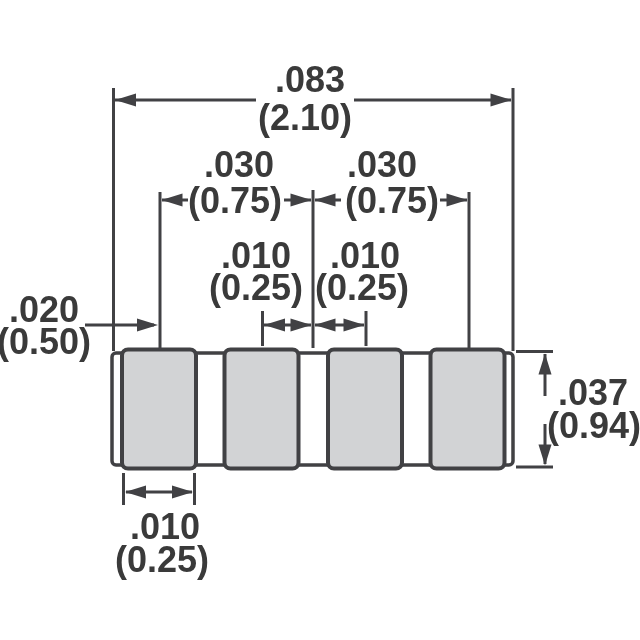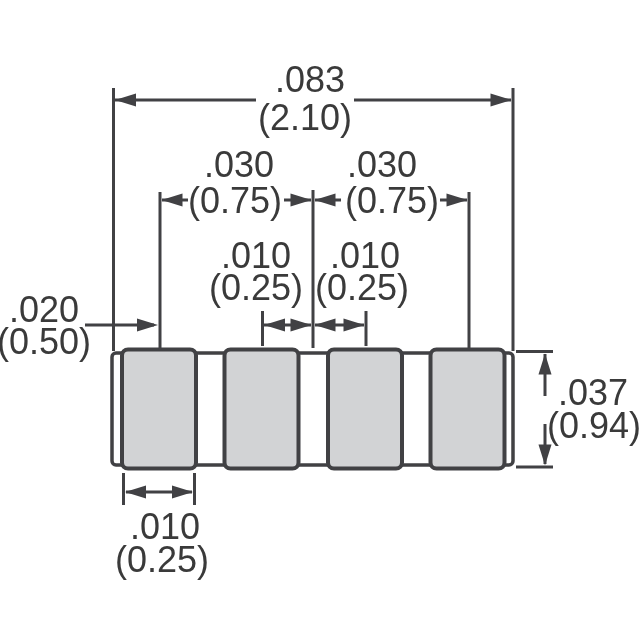--- a/index.html
+++ b/index.html
@@ -9,21 +9,21 @@
     --body-fill: #ffffff;
     --bg: #ffffff;
   }
   * { margin: 0; padding: 0; box-sizing: border-box; }
   html, body {
     width: 640px; height: 640px;
     background: var(--bg);
     font-family: "Liberation Sans", sans-serif;
     overflow: hidden;
   }
-  .canvas { width: 640px; height: 640px; position: relative; background: var(--bg); }
+  .canvas { width: 640px; height: 640px; position: relative; background: var(--bg); font-weight: bold; }
   svg { display: block; }
   .ext-line, .dim-line {
     stroke: var(--line-color);
     stroke-width: 3;
     fill: none;
     stroke-linecap: butt;
   }
   .arrow { fill: var(--line-color); stroke: none; }
   .component-body {
     fill: var(--body-fill);

